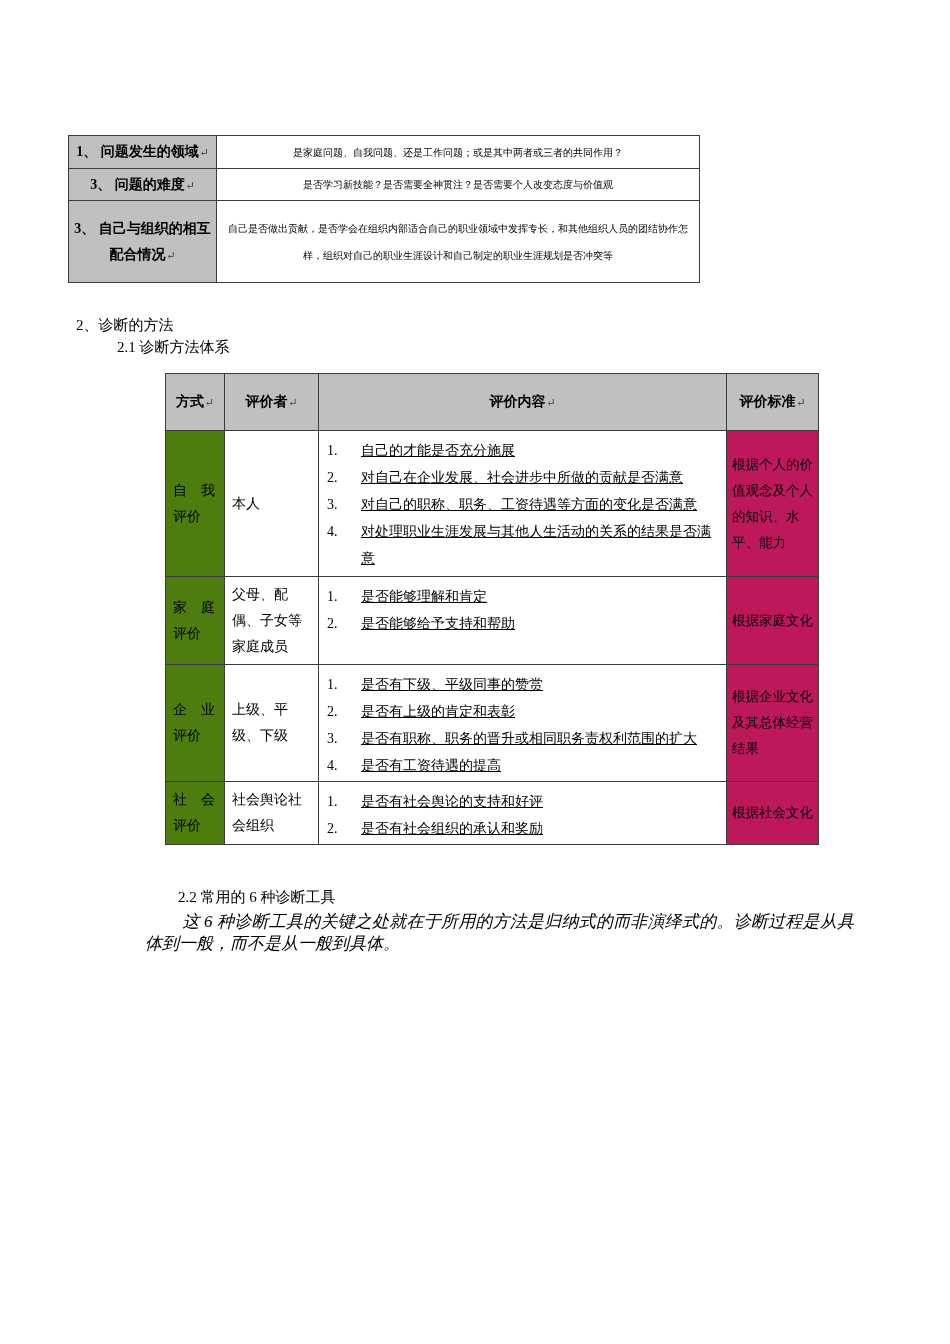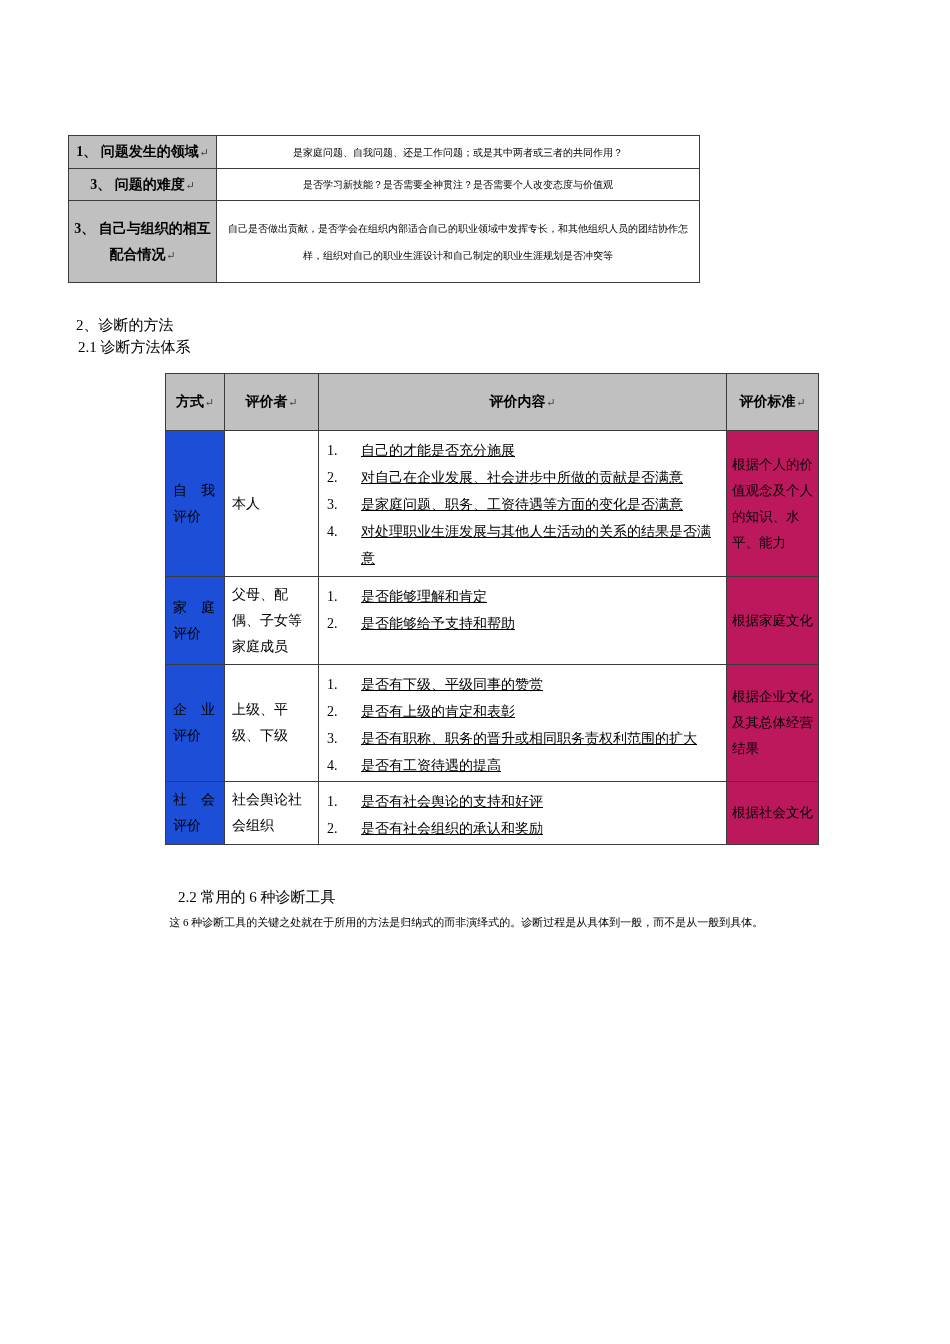--- a/index.html
+++ b/index.html
@@ -30,40 +30,40 @@
     text-align: center;
     vertical-align: middle;
     font-size: 10px;
     line-height: 27px;
     padding: 2px 6px;
     background: #ffffff;
   }
 
   
   .h1 { margin: 32px 0 0 76px; font-size: 15px; line-height: 20px; }
-  .h2 { margin: 2px 0 0 78px; font-size: 15px; line-height: 20px; }
+  .h2 { margin: 2px 0 0 117px; font-size: 15px; line-height: 20px; }
 
   
   .t2 { margin: 16px 0 0 165px; width: 653px; }
   .t2 th {
     background: #c0c0c0;
     font-weight: bold;
     font-size: 14px;
     text-align: center;
     vertical-align: middle;
     padding: 2px;
   }
   .mode-cell {
     white-space: pre-line;
     font-size: 14px;
     line-height: 26px;
     vertical-align: middle;
     text-align: left;
     padding: 2px 7px;
-    background: #1d4ed8;
+    background: #4d7c0f;
   }
   .eval-cell {
     font-size: 14px;
     line-height: 26px;
     vertical-align: middle;
     text-align: left;
     padding: 2px 7px;
     background: #ffffff;
   }
   .content-cell2 { vertical-align: top; padding: 6px 6px 2px 8px; background: #ffffff; }
@@ -78,24 +78,25 @@
     padding: 2px 5px;
     background: #be185d;
   }
 
   .pmark { font-size: 11px; color: #3c3c3c; font-weight: normal; margin-left: 1px; }
 
   
   .h3 { margin: 42px 0 0 178px; font-size: 15px; line-height: 20px; }
   .para {
     margin: 4px 96px 0 145px;
-    font-size: 11px;
+    font-size: 17px;
     line-height: 22px;
     text-indent: 2.2em;
     text-align: justify;
+    font-style: italic;
   }
 </style>
 </head>
 <body>
 
 <table class="t1">
   <colgroup>
       <col style="width:148px">
       <col style="width:483px">
     </colgroup>
@@ -141,21 +142,21 @@
       <div class="item">
             <span class="num">1.</span>
             <span class="txt">自己的才能是否充分施展</span>
           </div>
       <div class="item">
             <span class="num">2.</span>
             <span class="txt">对自己在企业发展、社会进步中所做的贡献是否满意</span>
           </div>
       <div class="item">
             <span class="num">3.</span>
-            <span class="txt">是家庭问题、职务、工资待遇等方面的变化是否满意</span>
+            <span class="txt">对自己的职称、职务、工资待遇等方面的变化是否满意</span>
           </div>
       <div class="item">
             <span class="num">4.</span>
             <span class="txt">对处理职业生涯发展与其他人生活动的关系的结果是否满意</span>
           </div>
     </td>
     <td class="std-cell">根据个人的价值观念及个人的知识、水平、能力</td>
   </tr>
 
   <tr style="height:88px">

